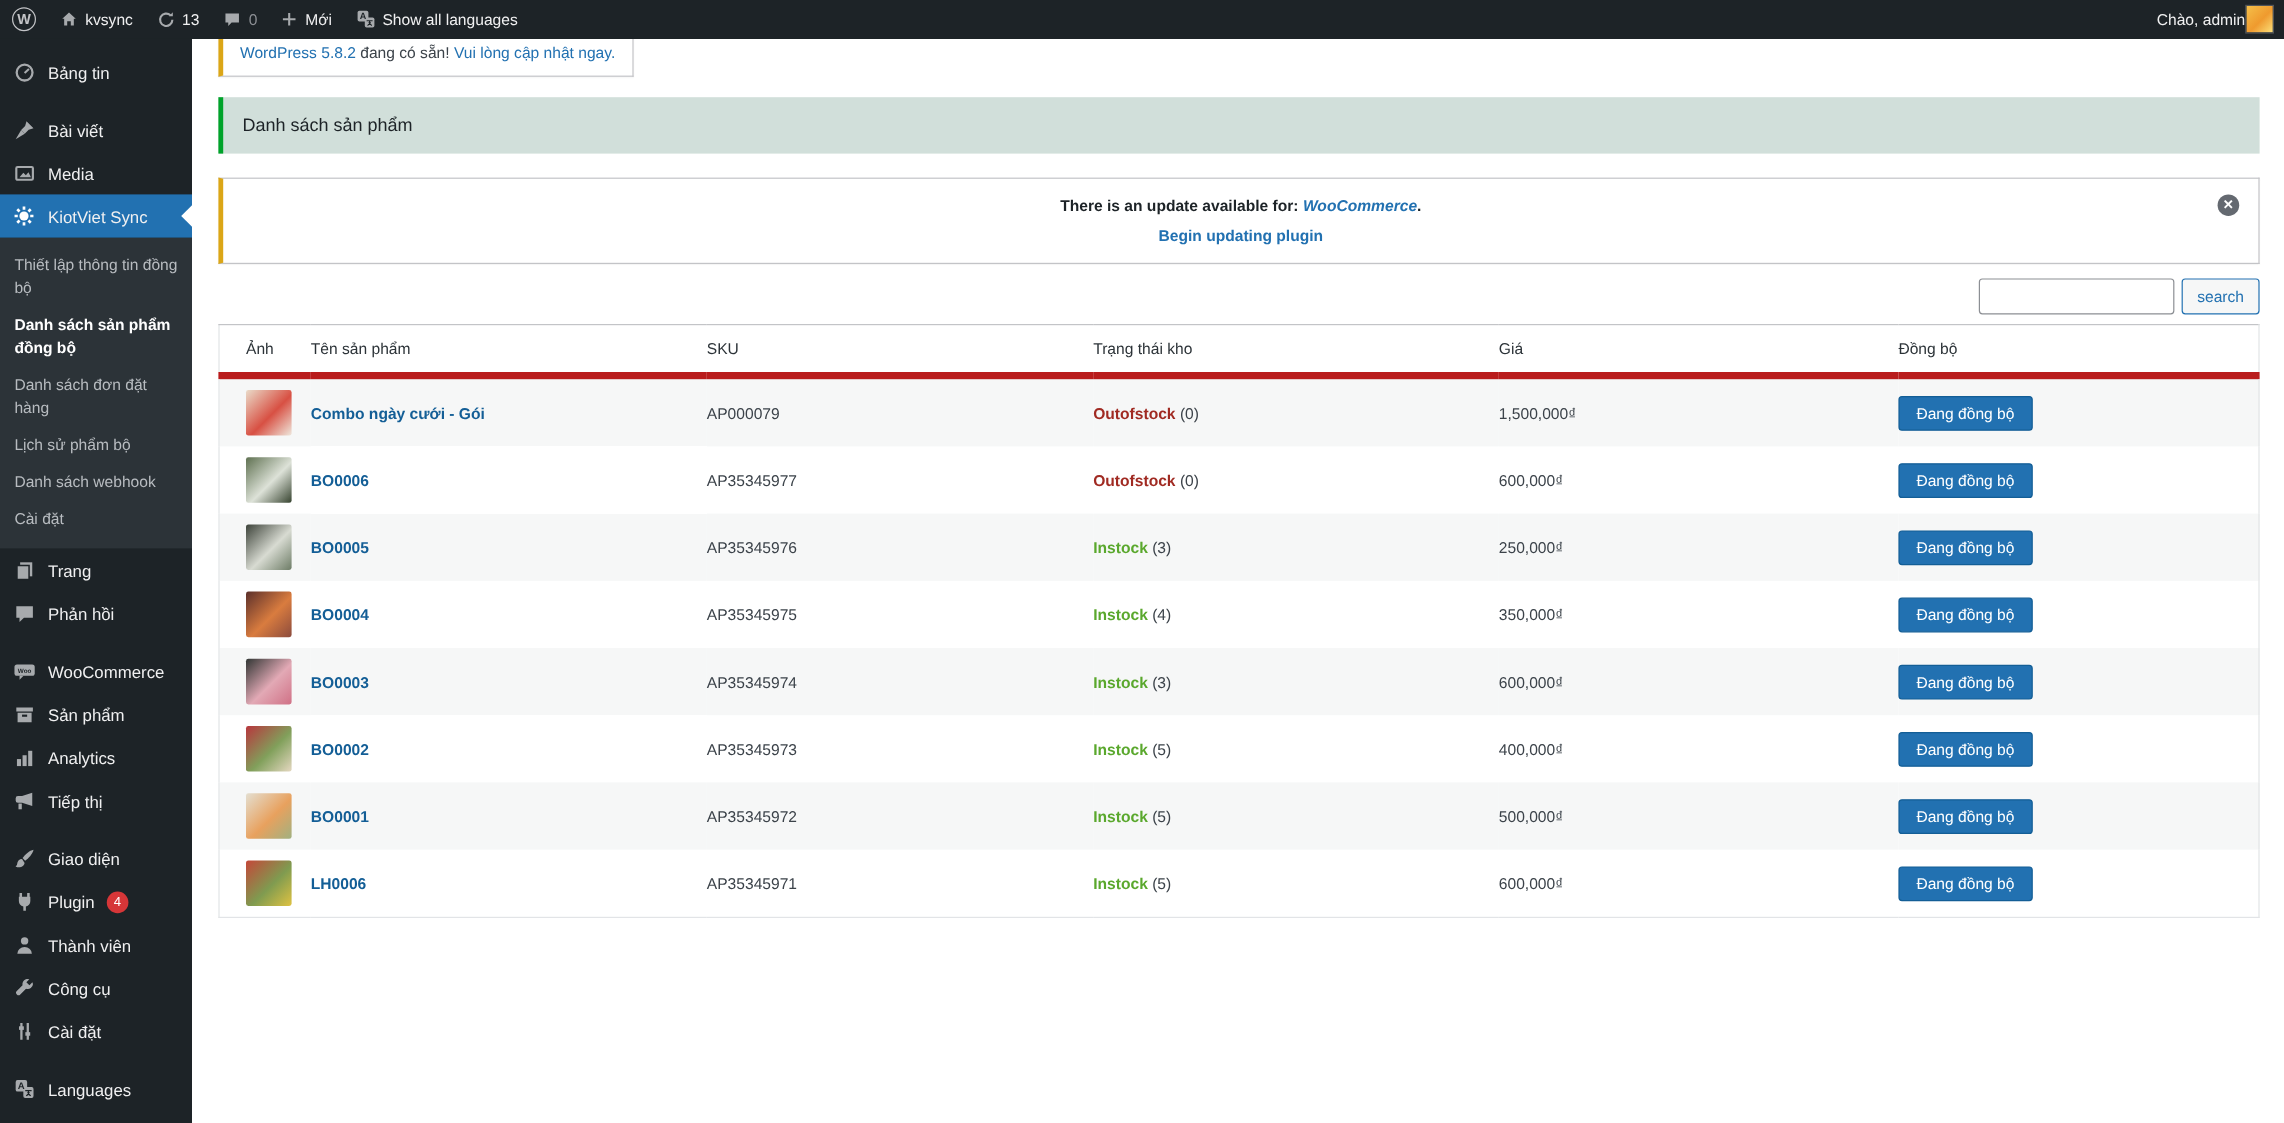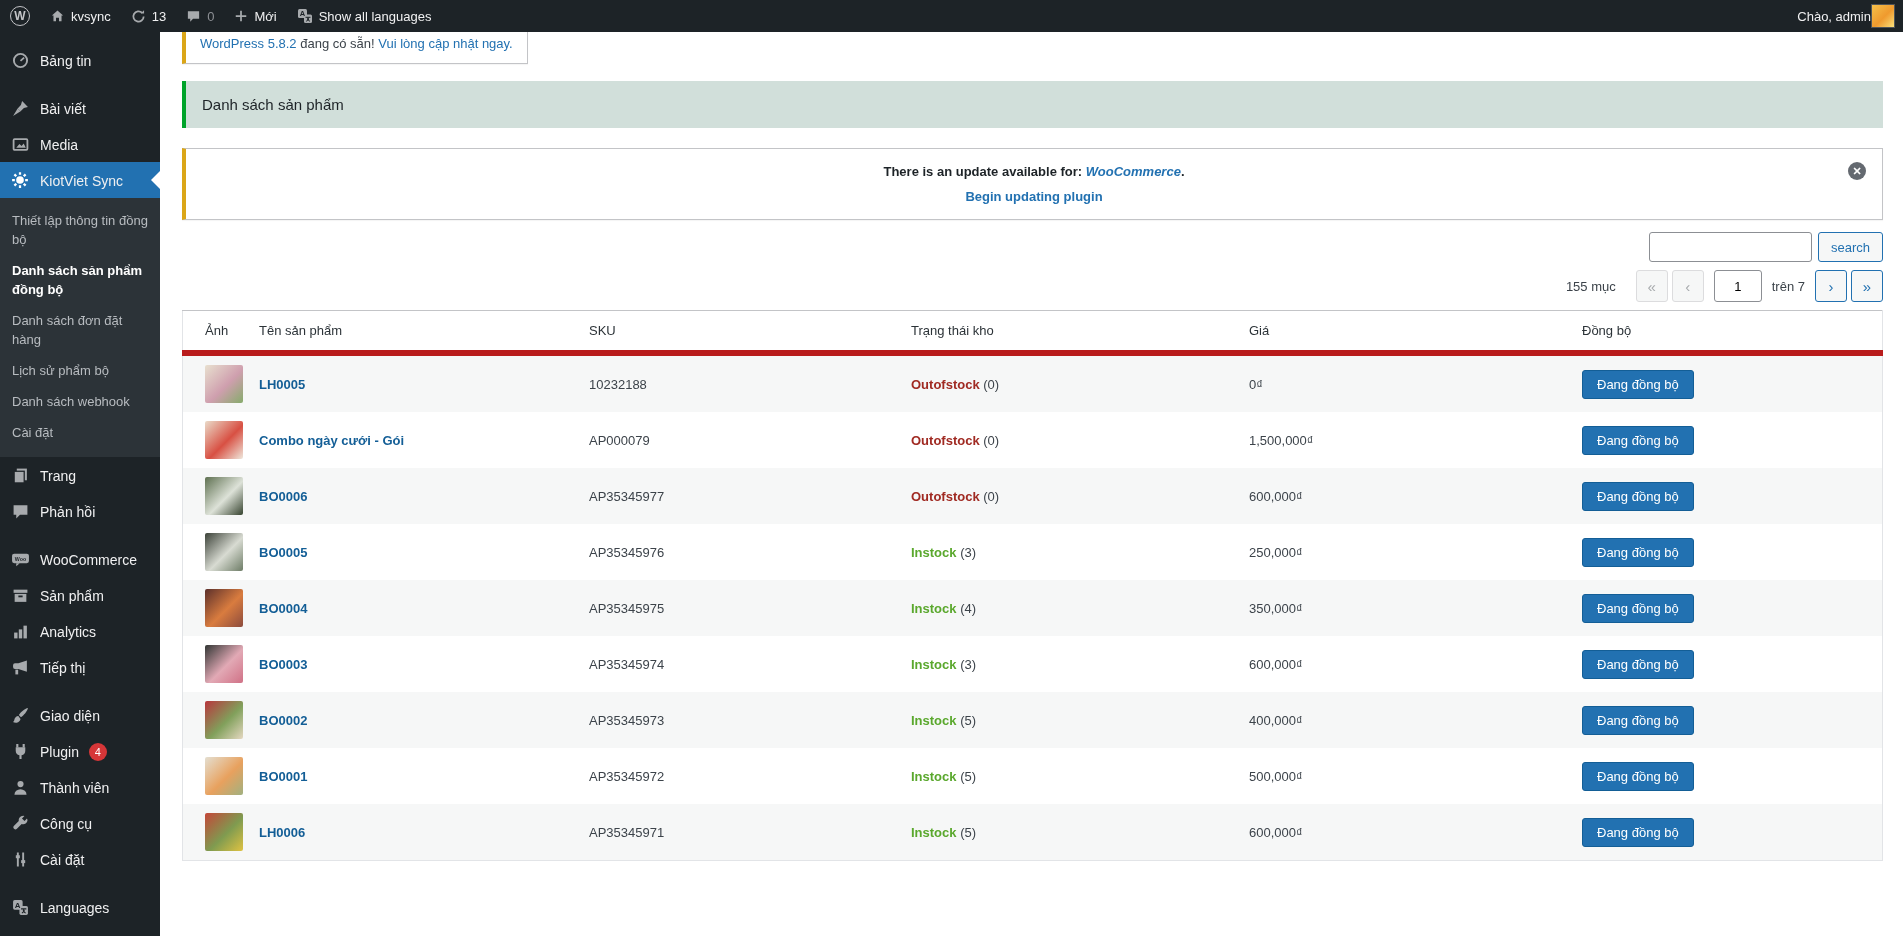--- a/index.html
+++ b/index.html
@@ -411,29 +411,20 @@
       <a href="#">Begin updating plugin</a>
     </div>
     <span class="dismiss">✕</span>
   </div>
 
   <div class="search-row">
     <input class="search-input" type="text" value="" style="">
     <button class="search-btn">search</button>
   </div>
 
-  <div class="pag-row">
-    <span class="pag-total">155 mục</span>
-    <span class="pag-btn disabled">«</span>
-    <span class="pag-btn disabled">‹</span>
-    <input class="pag-input" type="text" value="1" style="">
-    <span class="pag-of">trên 7</span>
-    <span class="pag-btn enabled">›</span>
-    <span class="pag-btn enabled">»</span>
-  </div>
 
   <table class="products">
     <colgroup>
       <col style="width:69px">
         <col style="width:330px">
         <col style="width:322px">
       <col style="width:338px">
         <col style="width:333px">
         <col>
     </colgroup>
@@ -441,65 +432,50 @@
       <tr>
         <th>Ảnh</th>
         <th>Tên sản phẩm</th>
         <th>SKU</th>
         <th>Trạng thái kho</th>
         <th>Giá</th>
         <th>Đồng bộ</th>
       </tr>
     </thead>
     <tbody>
-  <tr>
-    <td>
-            <div class="thumb" style="background: linear-gradient(135deg, rgb(232, 224, 207) 0%, rgb(207, 159, 174) 55%, rgb(134, 171, 107) 100%);"></div>
-          </td>
-    <td class="name-cell">
-      <a href="#" class="plink">LH0005</a>
-    </td>
-    <td>10232188</td>
+
+
+  <tr>
+    <td>
+            <div class="thumb" style="background: linear-gradient(135deg, rgb(234, 219, 201) 0%, rgb(216, 80, 67) 55%, rgb(239, 232, 221) 100%);"></div>
+          </td>
+    <td class="name-cell">
+      <a href="#" class="plink">Combo ngày cưới - Gói</a>
+    </td>
+    <td>AP000079</td>
     <td>
       <span class="status outofstock">Outofstock</span>
       <span>(0)</span>
     </td>
-    <td>0₫</td>
-    <td><button class="sync-btn">Đang đồng bộ</button></td>
-  </tr>
-
-
-  <tr>
-    <td>
-            <div class="thumb" style="background: linear-gradient(135deg, rgb(234, 219, 201) 0%, rgb(216, 80, 67) 55%, rgb(239, 232, 221) 100%);"></div>
-          </td>
-    <td class="name-cell">
-      <a href="#" class="plink">Combo ngày cưới - Gói</a>
-    </td>
-    <td>AP000079</td>
+    <td>1,500,000₫</td>
+    <td><button class="sync-btn">Đang đồng bộ</button></td>
+  </tr>
+
+  <tr>
+    <td>
+            <div class="thumb" style="background: linear-gradient(135deg, rgb(94, 112, 80) 0%, rgb(221, 226, 216) 55%, rgb(54, 67, 47) 100%);"></div>
+          </td>
+    <td class="name-cell">
+      <a href="#" class="plink">BO0006</a>
+    </td>
+    <td>AP35345977</td>
     <td>
       <span class="status outofstock">Outofstock</span>
       <span>(0)</span>
     </td>
-    <td>1,500,000₫</td>
-    <td><button class="sync-btn">Đang đồng bộ</button></td>
-  </tr>
-
-  <tr>
-    <td>
-            <div class="thumb" style="background: linear-gradient(135deg, rgb(94, 112, 80) 0%, rgb(221, 226, 216) 55%, rgb(54, 67, 47) 100%);"></div>
-          </td>
-    <td class="name-cell">
-      <a href="#" class="plink">BO0006</a>
-    </td>
-    <td>AP35345977</td>
-    <td>
-      <span class="status outofstock">Outofstock</span>
-      <span>(0)</span>
-    </td>
     <td>600,000₫</td>
     <td><button class="sync-btn">Đang đồng bộ</button></td>
   </tr>
 
   <tr>
     <td>
             <div class="thumb" style="background: linear-gradient(135deg, rgb(60, 66, 57) 0%, rgb(216, 219, 210) 55%, rgb(109, 124, 102) 100%);"></div>
           </td>
     <td class="name-cell">
       <a href="#" class="plink">BO0005</a>

